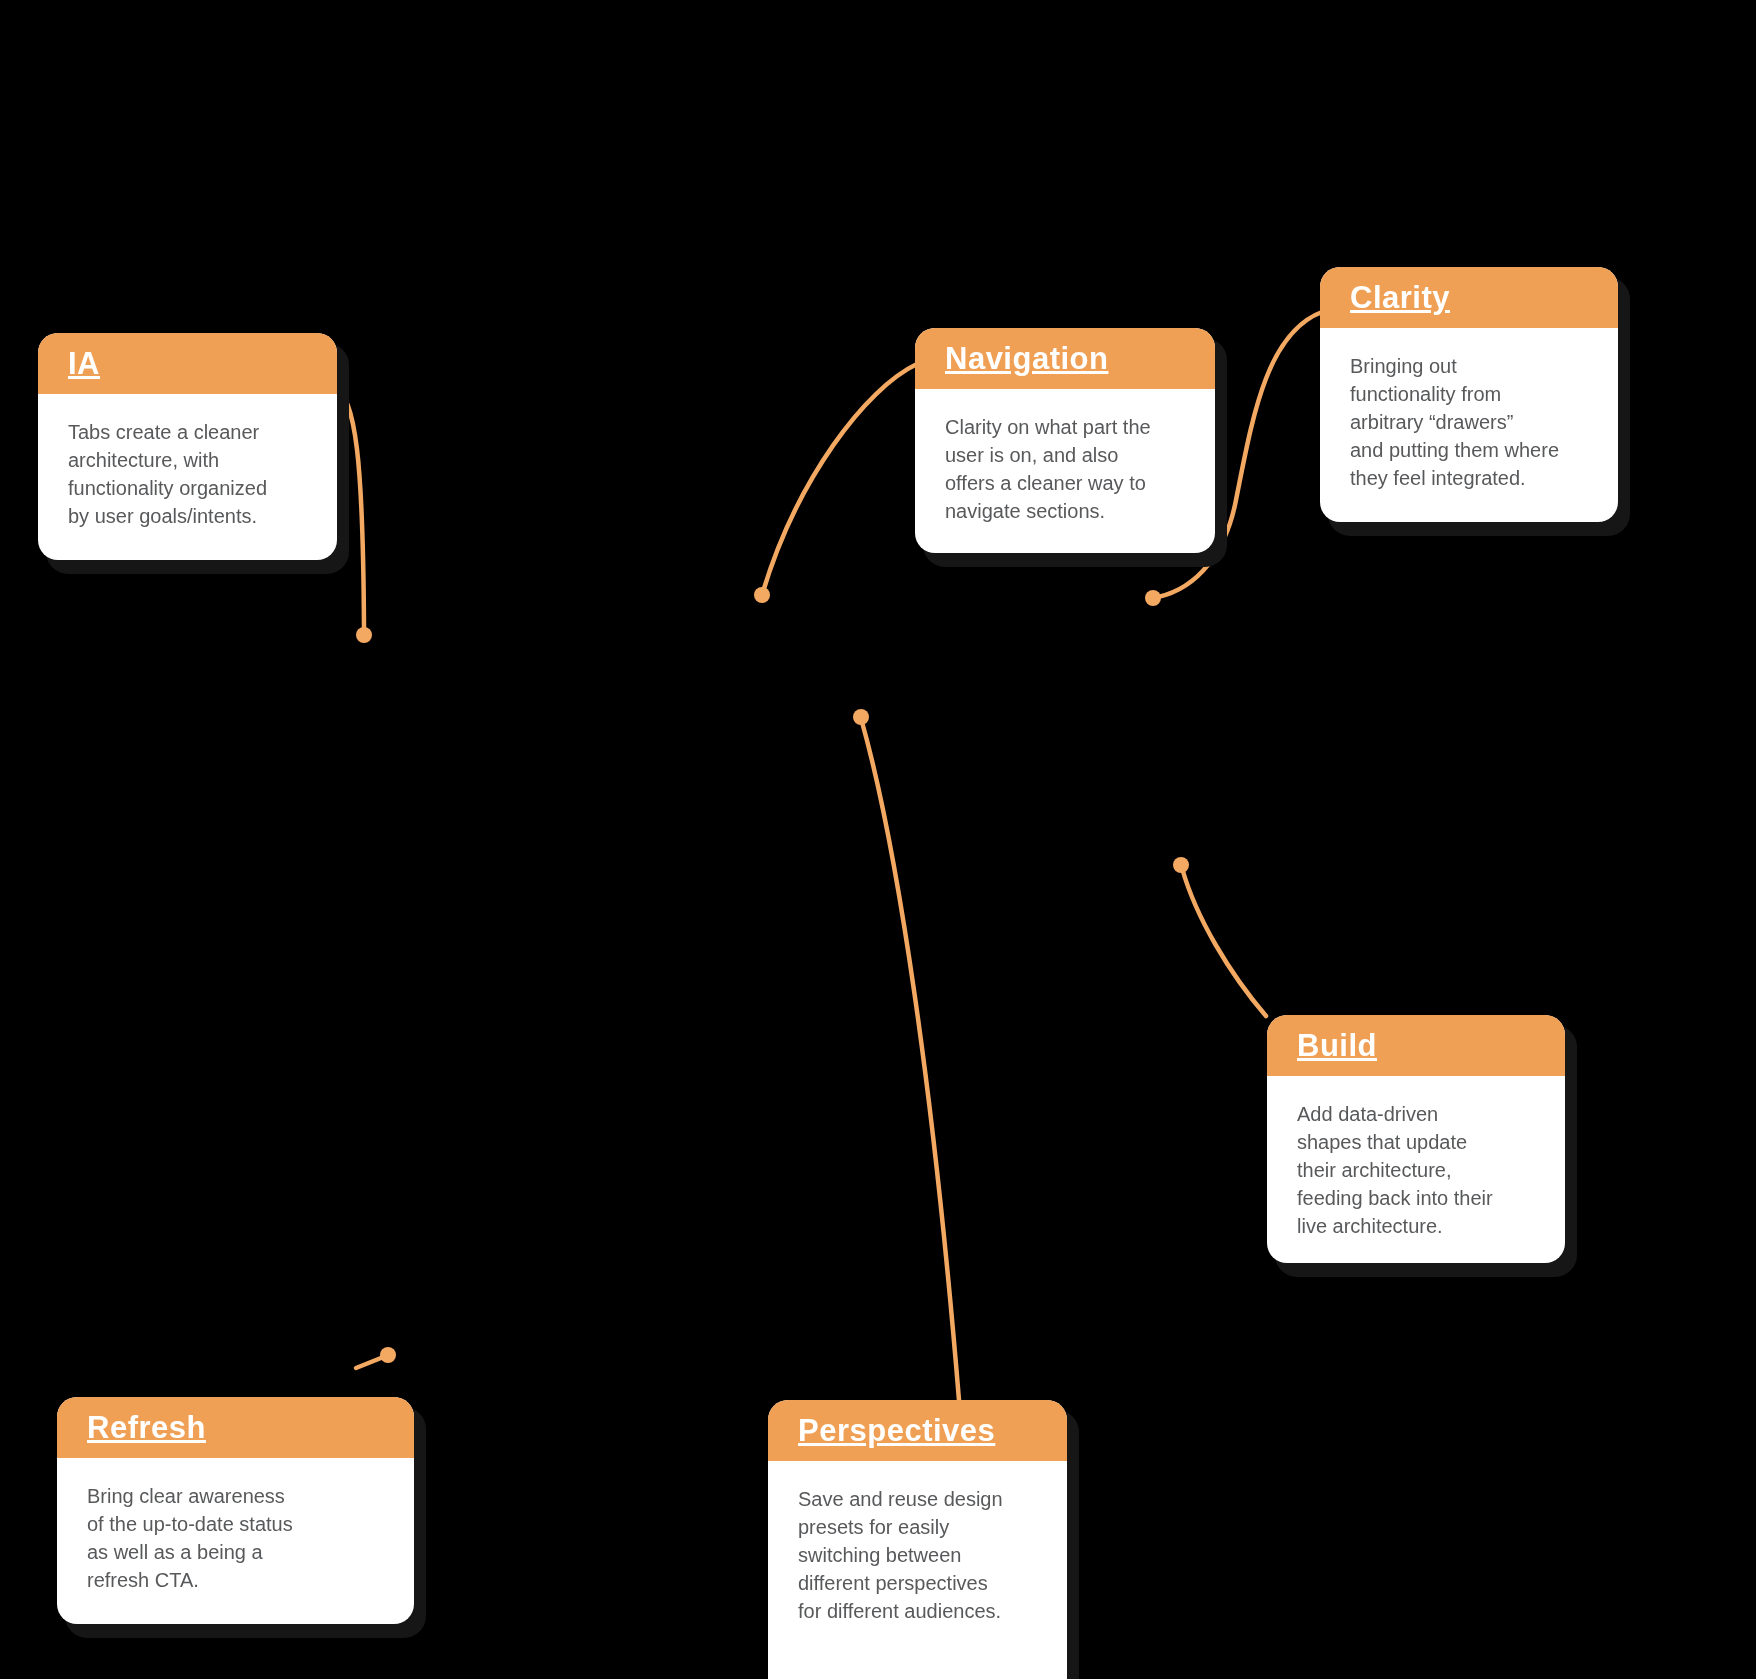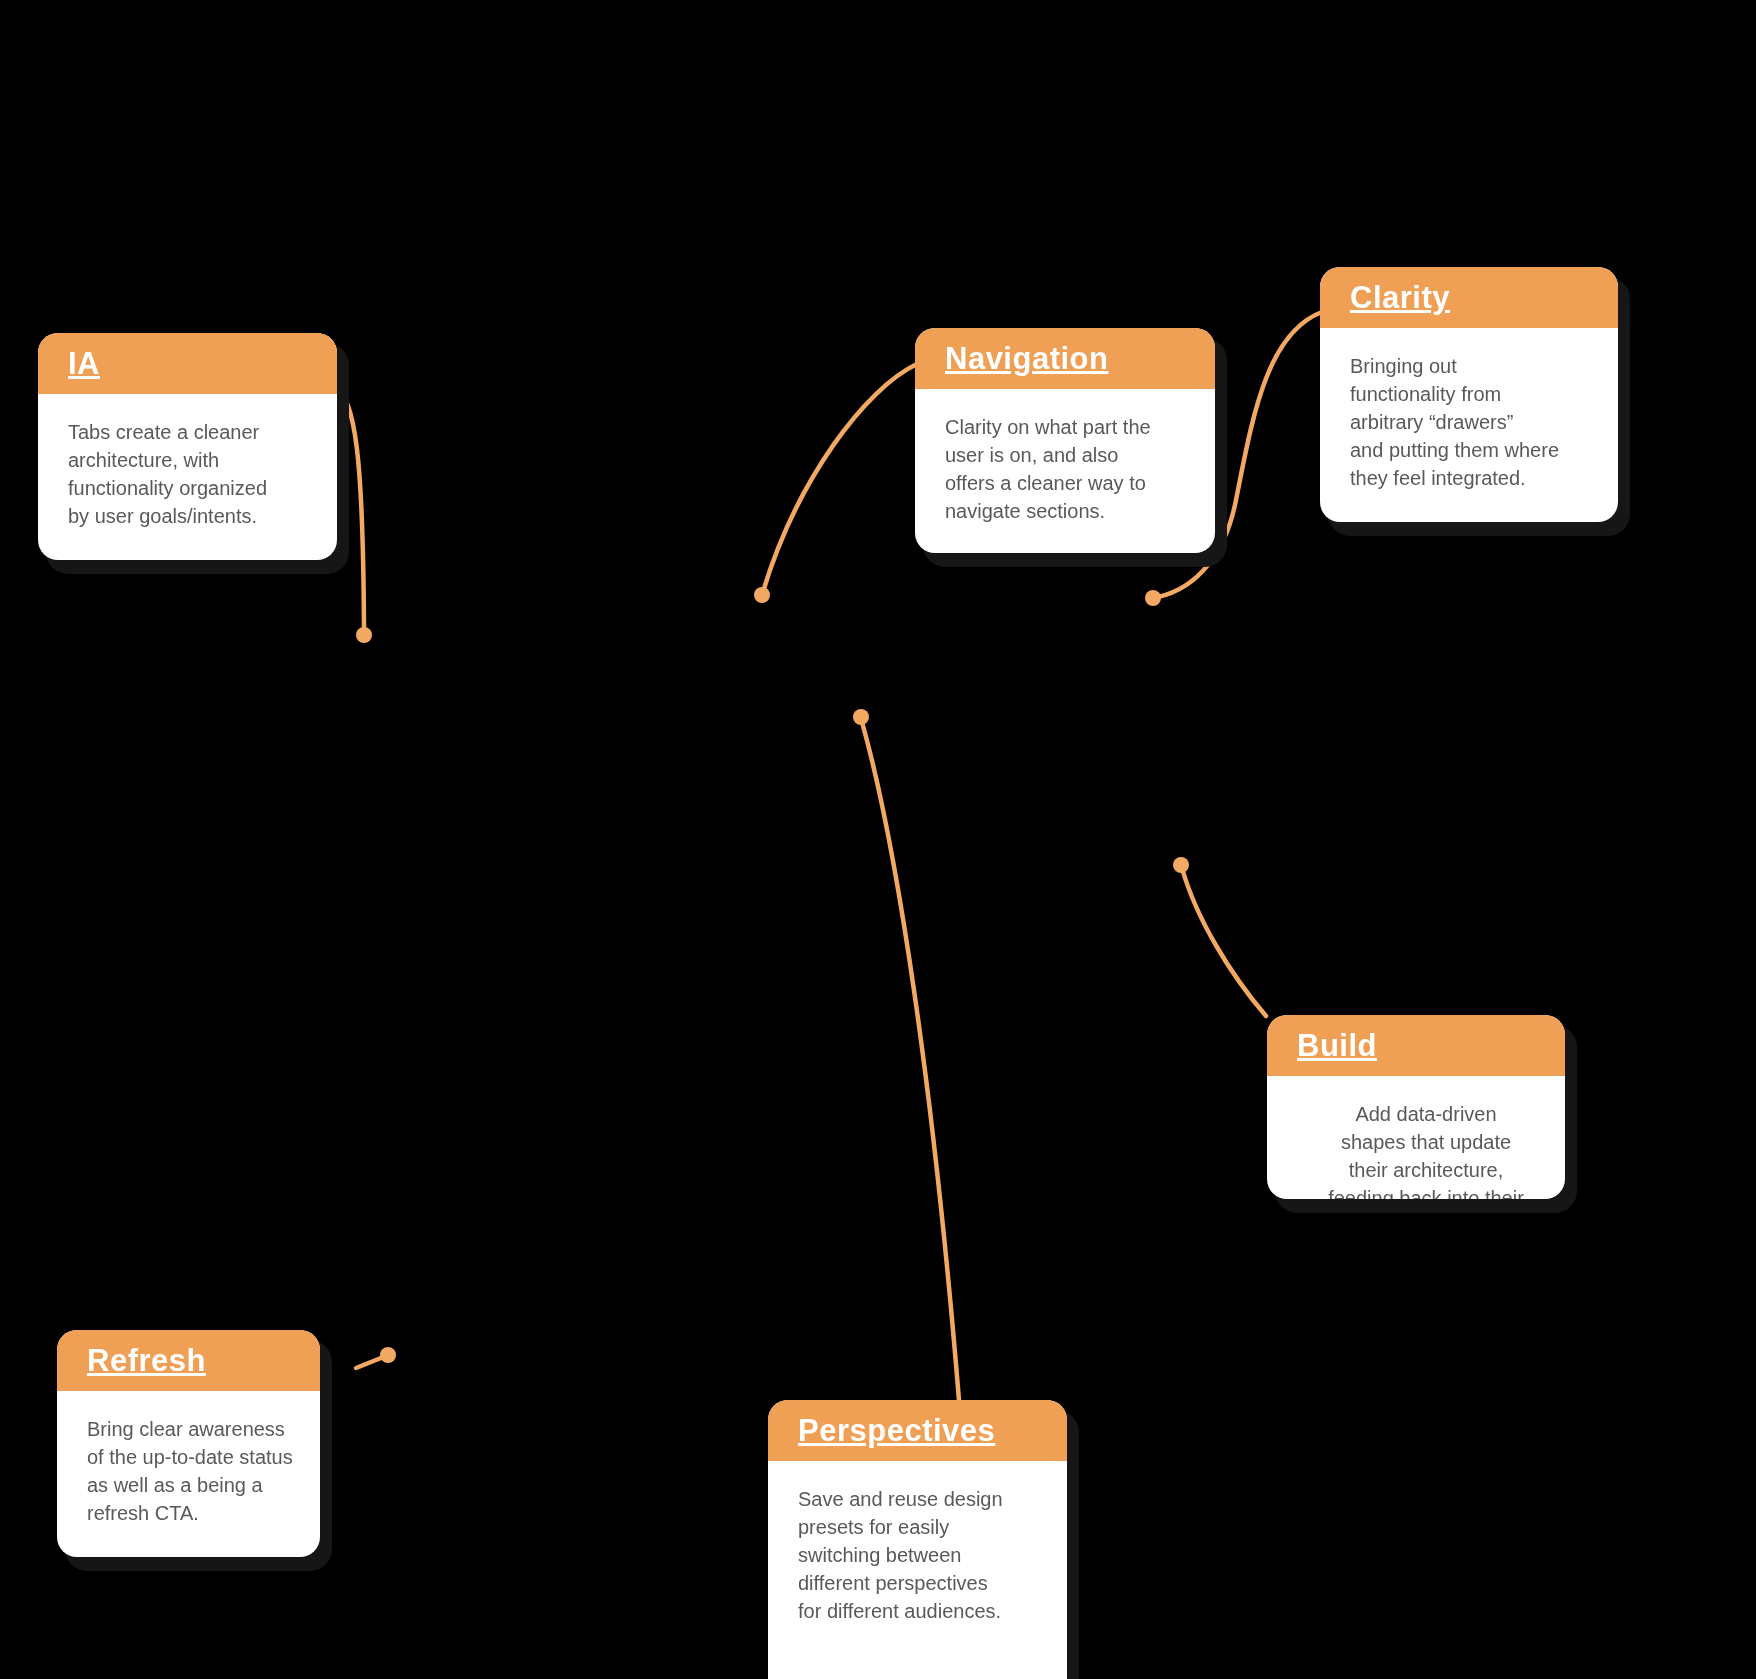--- a/index.html
+++ b/index.html
@@ -56,22 +56,22 @@
     color: #58595B;
     font-size: 20px;
     line-height: 28px;
     padding: 24px 10px 0 30px;
     white-space: pre-line;
   }
   
   .card-ia           { left: 38px;   top: 333px;  width: 299px; height: 227px; }
   .card-navigation   { left: 915px;  top: 328px;  width: 300px; height: 225px; }
   .card-clarity      { left: 1320px; top: 267px;  width: 298px; height: 255px; }
-  .card-build        { left: 1267px; top: 1015px; width: 298px; height: 184px; text-align: center; }
-  .card-refresh      { left: 57px;   top: 1330px; width: 263px; height: 227px; }
+  .card-build        { left: 1267px; top: 1015px; width: 298px; height: 248px; }
+  .card-refresh      { left: 57px;   top: 1397px; width: 357px; height: 227px; }
   .card-perspectives { left: 768px;  top: 1400px; width: 299px; height: 298px; }
 </style>
 </head>
 <body>
 
 <div class="canvas">
 
   <svg class="connector-layer" viewBox="0 0 1756 1679" xmlns="http://www.w3.org/2000/svg">
     <path class="connector" d="M 334 386 C 356 398 363 460 364 627"></path>
     <path class="connector-dot" d="M 364 635 l 0.01 0"></path>

